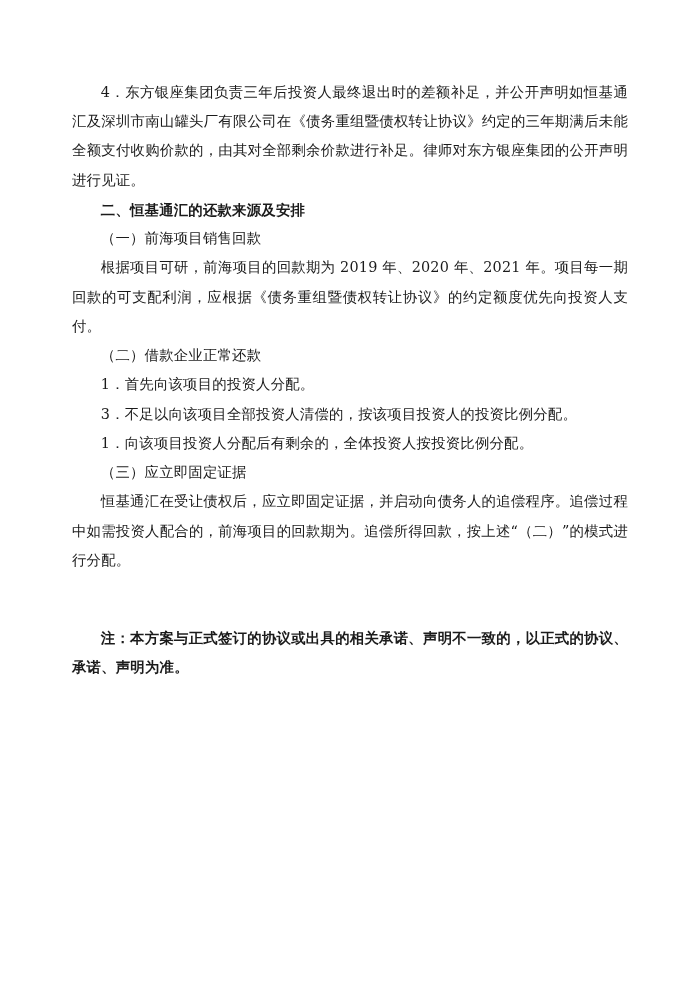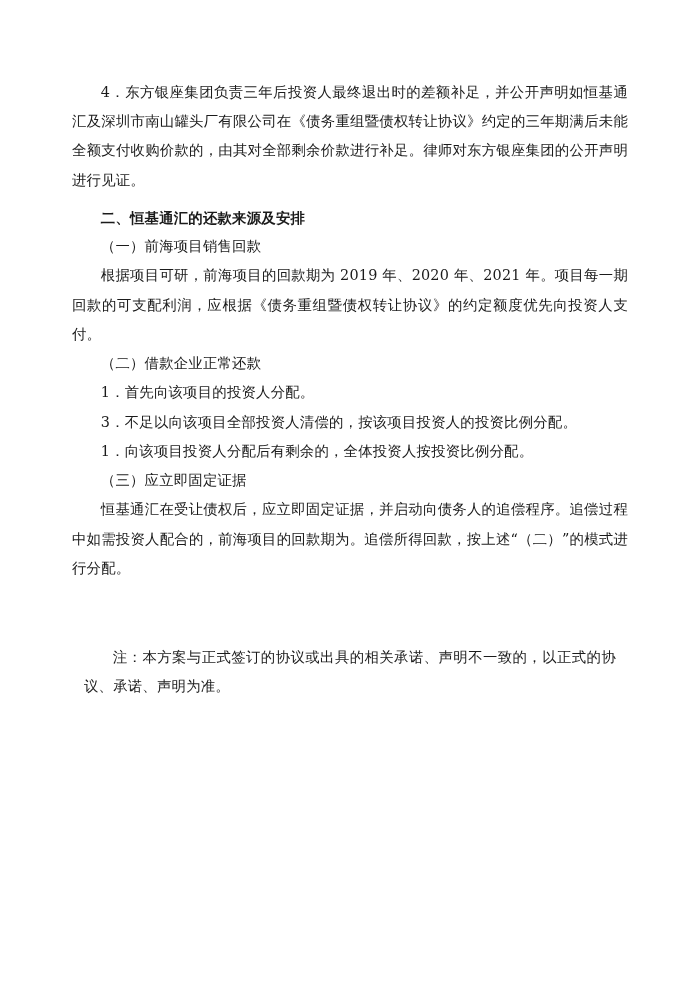--- a/index.html
+++ b/index.html
@@ -29,31 +29,31 @@
     letter-spacing: 0.2px;
     color: #1b1b1b;
   }
   .para {
     margin: 0;
     text-indent: 2em;
   }
   .para.heading {
     font-weight: bold;
     text-indent: 2em;
-    margin-top: 8px;
   }
   .para.numbered {
     text-indent: 2em;
   }
   .spacer-block {
     height: 48px;
   }
   .note {
-    margin: 12px;
+    margin: 0;
     text-indent: 2em;
+    font-weight: bold;
   }
 </style>
 </head>
 <body>
 
 <div class="page">
   <div class="doc-body">
 
     <p class="para numbered">4．东方银座集团负责三年后投资人最终退出时的差额补足，并公开声明如恒基通汇及深圳市南山罐头厂有限公司在《债务重组暨债权转让协议》约定的三年期满后未能全额支付收购价款的，由其对全部剩余价款进行补足。律师对东方银座集团的公开声明进行见证。</p>
 

